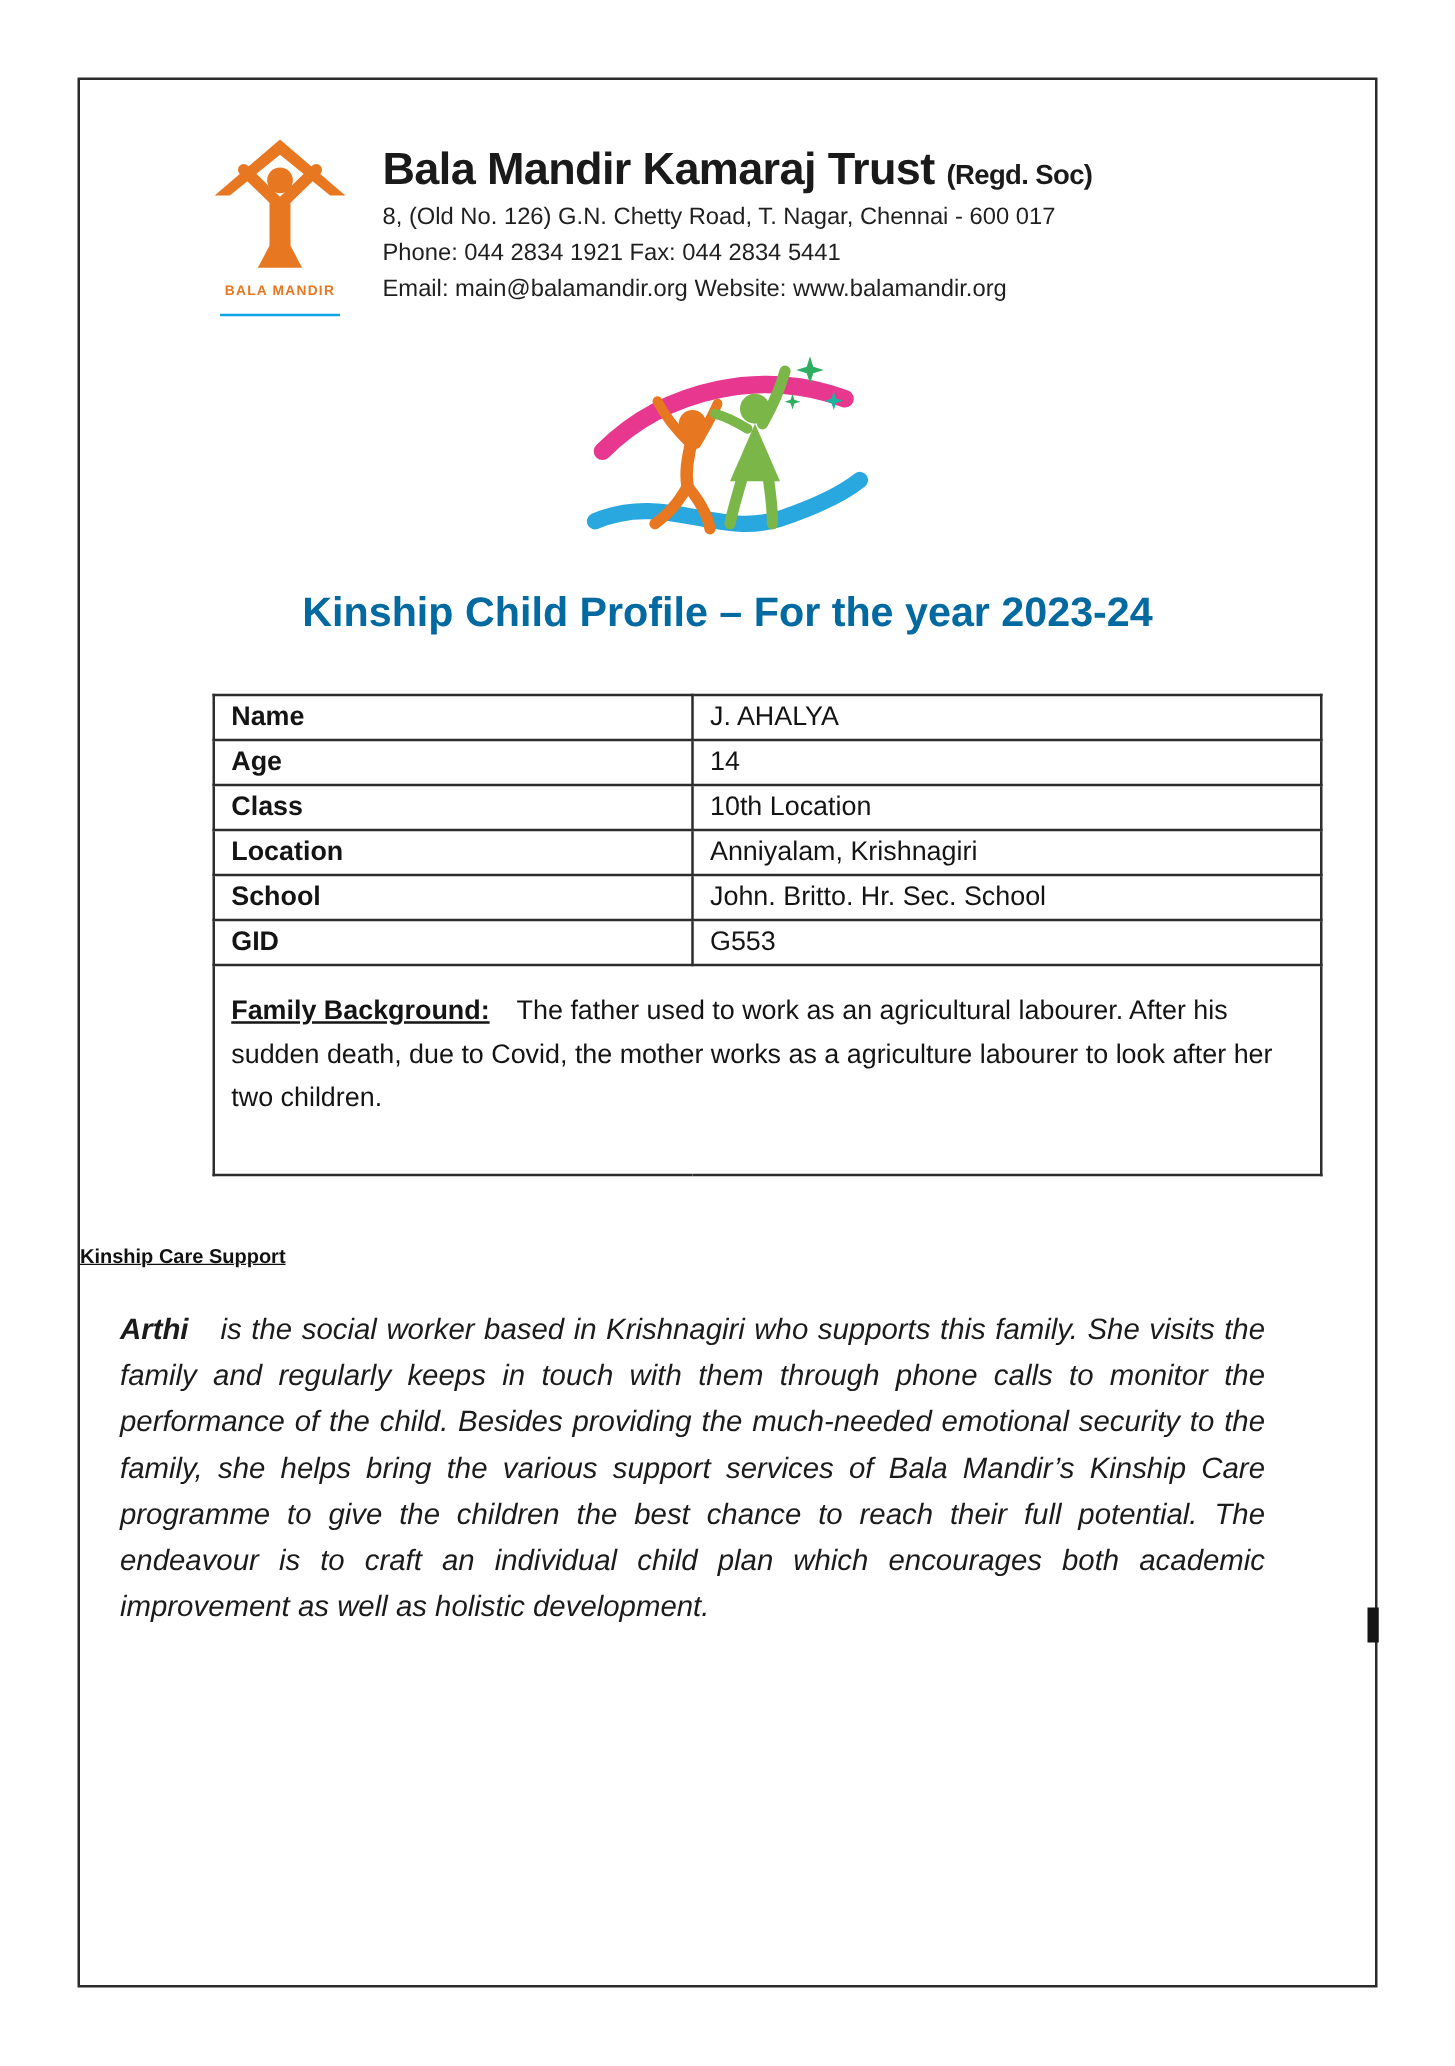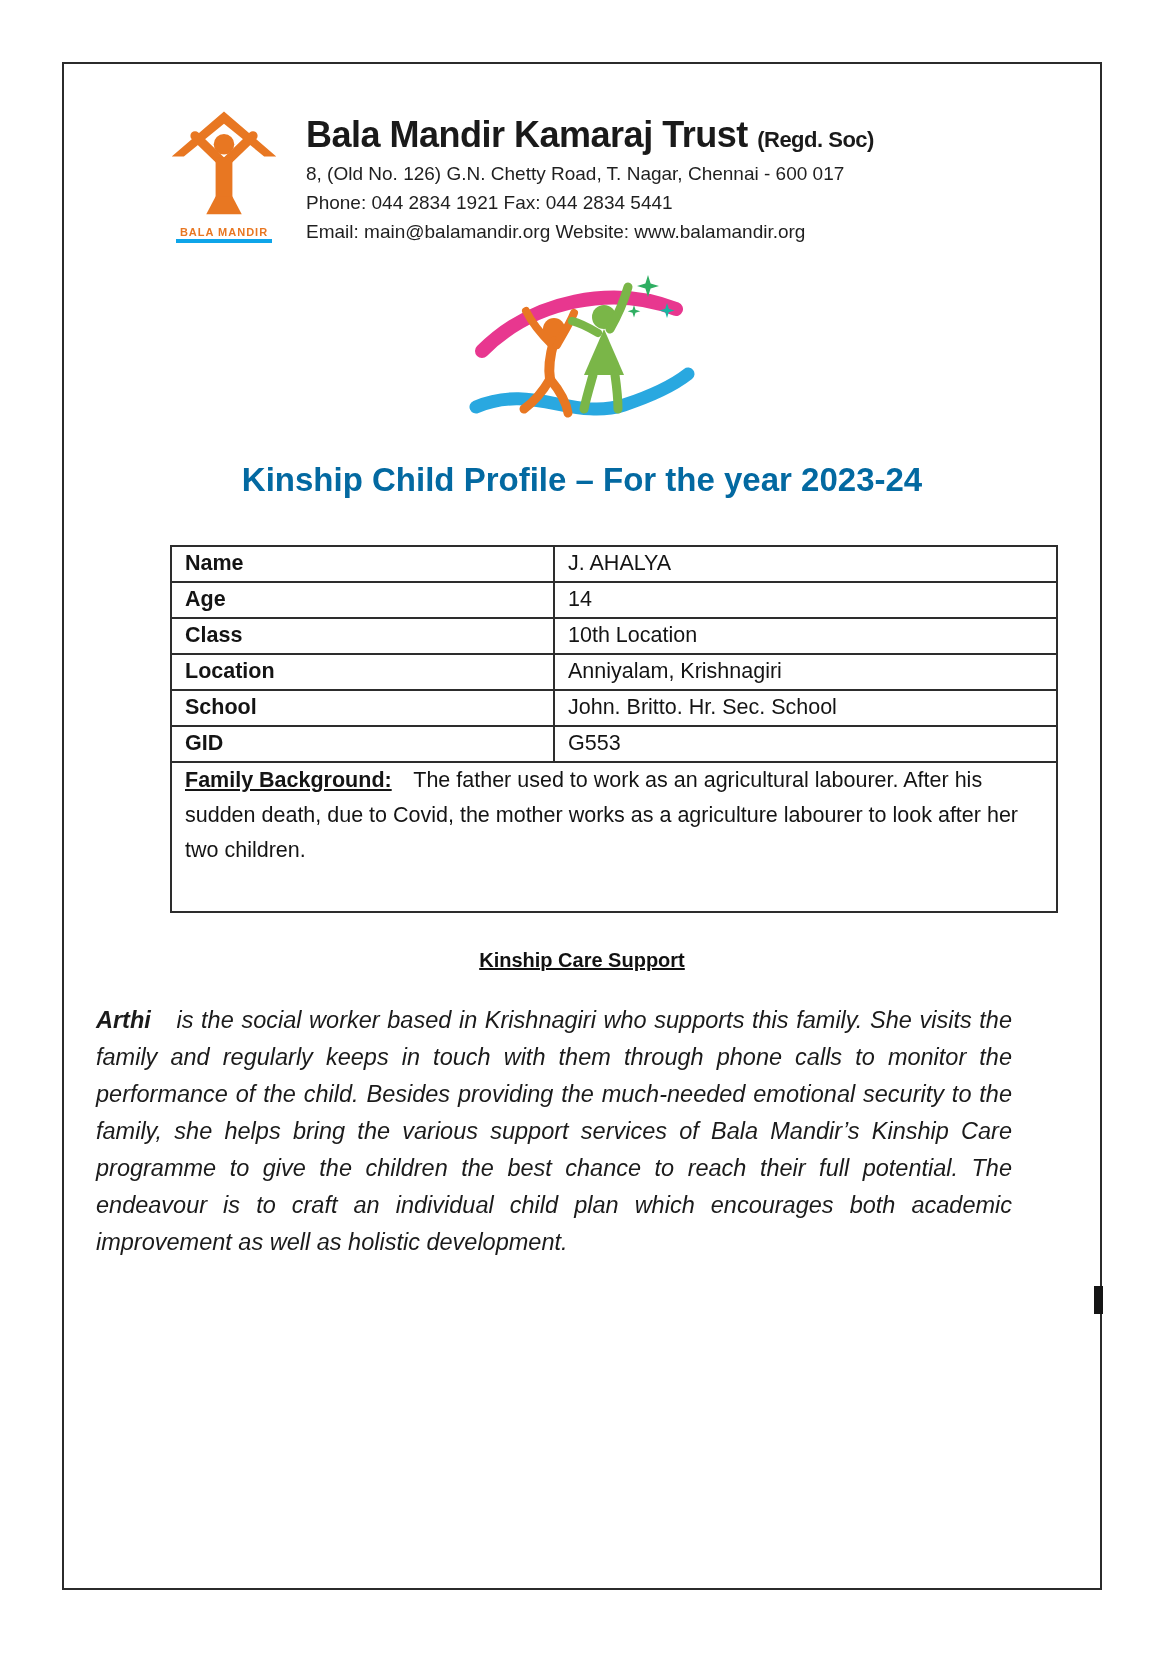--- a/index.html
+++ b/index.html
@@ -21,22 +21,22 @@
   
   .letterhead {
     display:flex; align-items:flex-start;
     margin:42px 0 0 104px;
   }
   .logo-block { width:112px; text-align:center; }
   .logo-caption {
     margin-top:4px;
     font-size:11px; font-weight:bold; letter-spacing:1px;
     color:#e87722;
-    border-bottom:4px solid #0ea5e9;
-    display:inline-block; padding:0 4px 1px;
+    border-bottom:2px solid #0ea5e9;
+    display:inline-block; padding:0 4px 12px;
   }
   .org-block { margin-left:26px; padding-top:8px; }
   .org-name {
     font-size:36px; font-weight:bold; color:#1a1a1a;
     letter-spacing:-0.5px; white-space:nowrap;
   }
   .org-suffix { font-size:22px; font-weight:bold; }
   .addr { font-size:19px; color:#1f1f1f; margin-top:7px; }
   .addr:first-of-type { margin-top:15px; }
   
@@ -59,29 +59,28 @@
     font-size:21.5px;
     table-layout:fixed;
   }
   .profile-table td {
     border:2px solid #2d2d2d;
     padding:4px 13px 5px;
     vertical-align:top;
   }
   .profile-table td.lbl { width:383px; font-weight:bold; }
   .profile-table td.fb-cell {
-    padding:0 13px 44px;
+    padding:18px 13px 44px;
     line-height:1.62;
   }
   .fb-label { font-weight:bold; text-decoration:underline; margin-right:16px; }
   
   .support-heading {
-    margin-top:36px;
-    text-align:center;
-    font-size:20px; font-weight:bold;
+    margin-top:56px;
+    font-size:16px; font-weight:bold;
     text-decoration:underline;
     color:#111;
   }
   .support-body {
     margin:30px 88px 0 32px;
     font-size:23.5px;
     font-style:italic;
     line-height:37px;
     text-align:justify;
     color:#1b1b1b;

